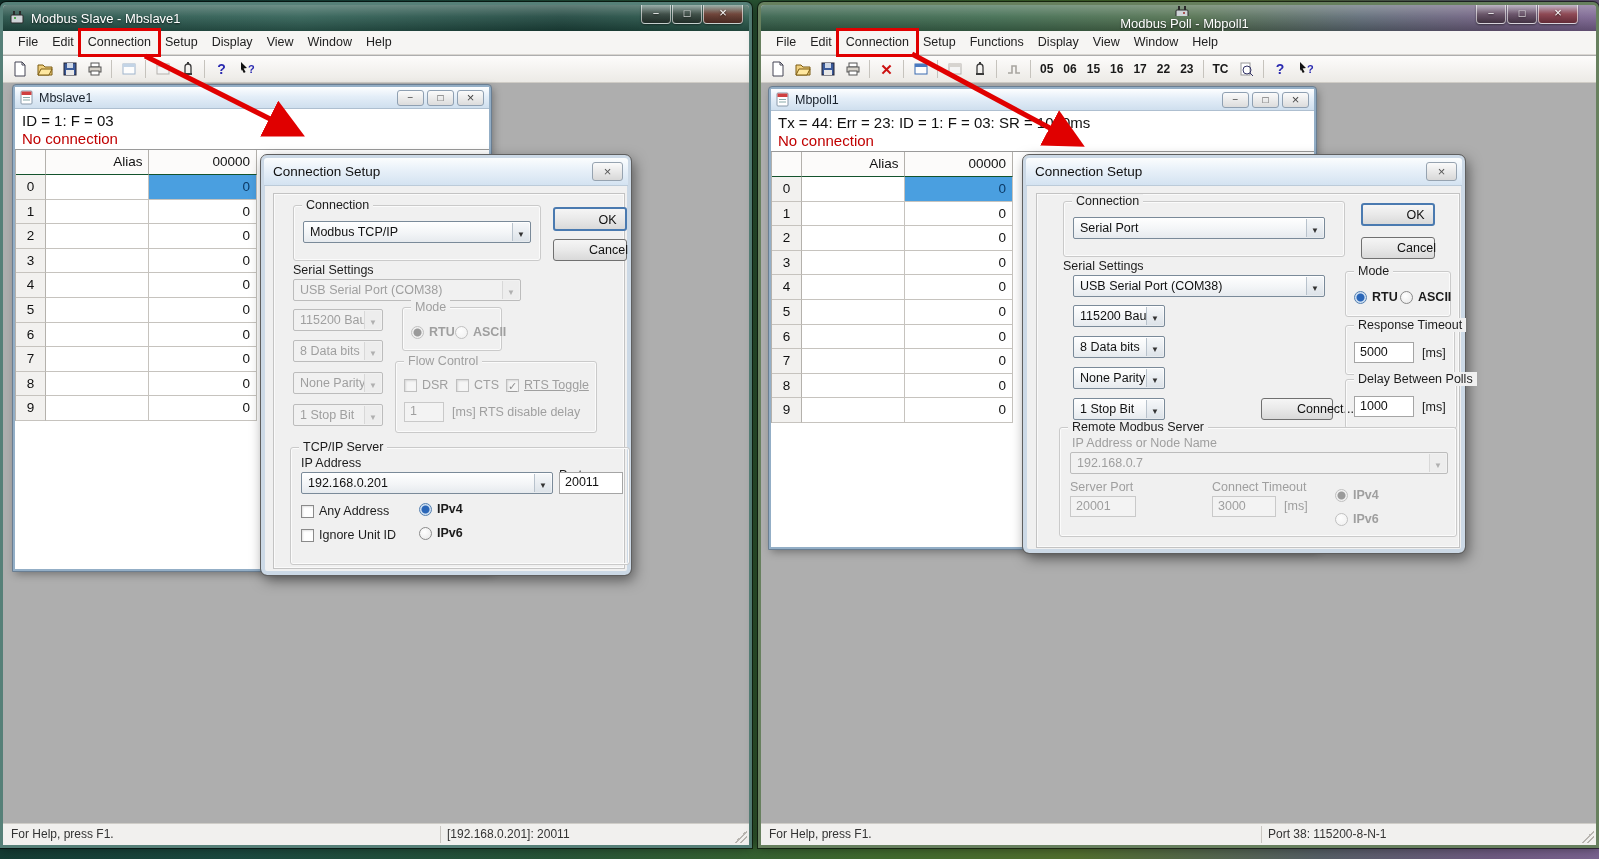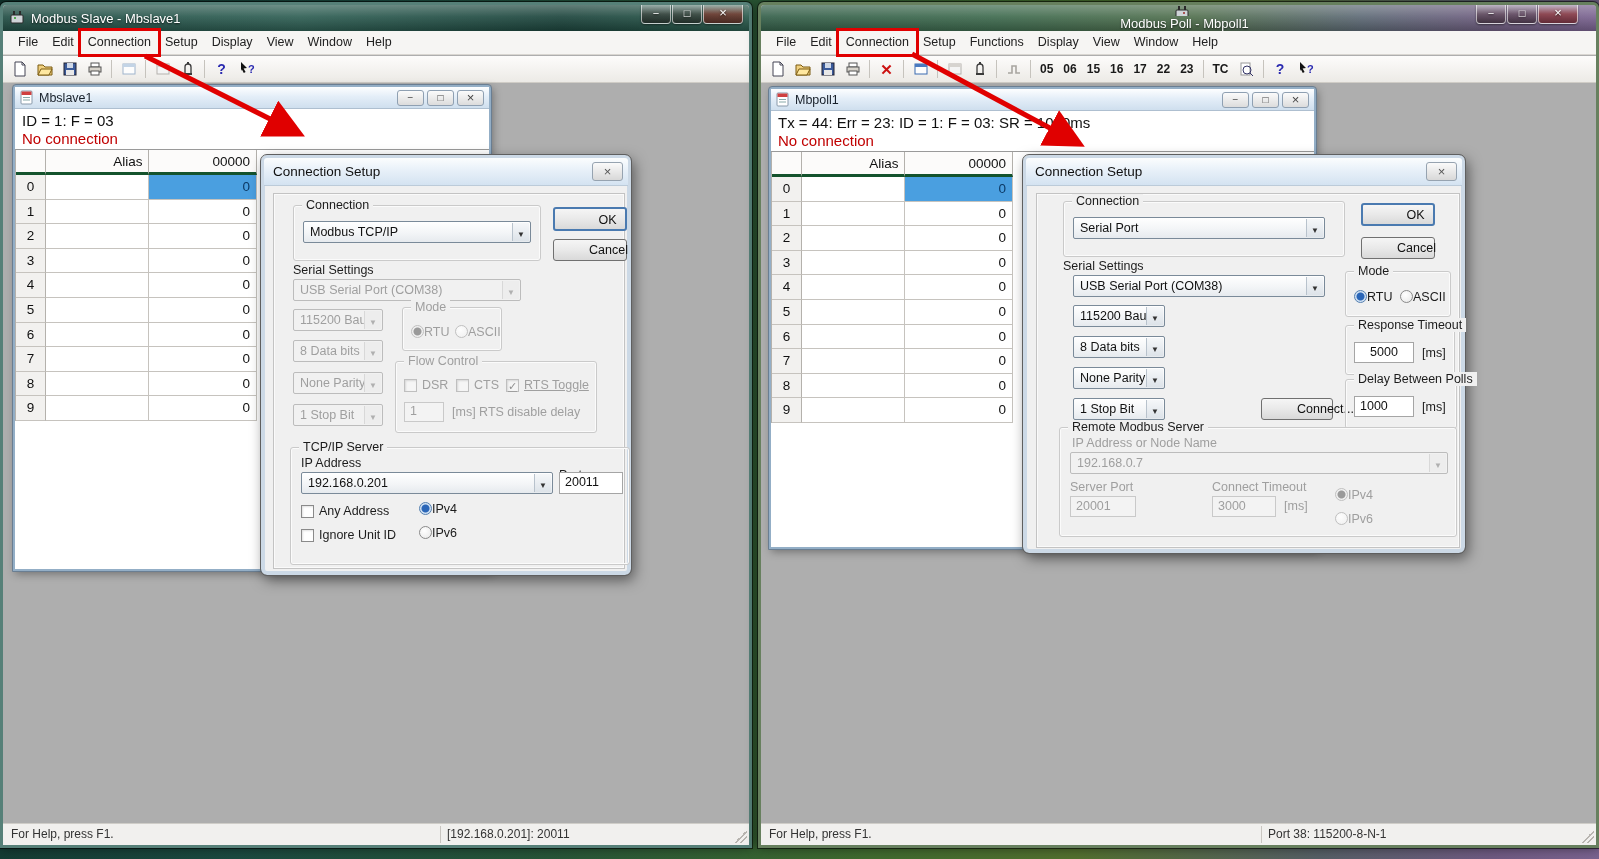--- a/index.html
+++ b/index.html
@@ -62,21 +62,21 @@
   .doc-btns { position:absolute; right:5px; top:3px; display:flex; gap:3px; }
   .doc-btn { width:27px; height:16px; border:1px solid #8fa0b2; border-radius:3px;
     background:linear-gradient(180deg,#fbfbfb,#dcdcdc); color:#444; font-size:10px; text-align:center; line-height:14px; }
   .doc-content { position:absolute; left:0; right:0; top:22px; bottom:0; background:#fff; }
   .hline1 { position:absolute; left:7px; top:3px; font-size:15px; color:#101010; white-space:nowrap; }
   .hline2 { position:absolute; left:7px; top:21px; font-size:15px; color:#c00000; }
   .gridwrap { position:absolute; left:0; right:0; top:40px; border-top:1px solid #9a9a9a; }
   .grid { border-left:1px solid #b4b1ac; width:242px; }
   .grow { display:flex; }
   .gc { border-right:1px solid #c6c3be; border-bottom:1px solid #c6c3be; height:24.6px; font-size:13.5px; line-height:24px; overflow:hidden; }
-  .ghead .gc { height:25px; background:#fcfbfa; border-right:1px solid #b4b1ac; border-bottom:3px solid #14532d; }
+  .ghead .gc { height:25px; background:#fcfbfa; border-right:1px solid #b4b1ac; border-bottom:1px solid #14532d; }
   .gc0 { width:30px; background:#f2f1ef; text-align:center; border-right:1px solid #b4b1ac; }
   .gc1 { width:104px; background:#fff; text-align:right; padding-right:6px; }
   .gc2 { width:108px; background:#fff; text-align:right; padding-right:6px; }
   .ghead .gc1, .ghead .gc2 { background:#fcfbfa; }
   .gc2.sel { background:#4a9fe0; color:#0c3a66; }
 
   
   .dialog { position:absolute; background:#f0f0f0; border:4px solid #ccd9e6; outline:1px solid #5f5f5f; border-radius:6px;
     box-shadow:3px 5px 14px rgba(0,0,0,.5); z-index:5; }
   .dlg-titlebar { position:absolute; left:-1px; right:-1px; top:-1px; height:28px;
@@ -98,21 +98,21 @@
   .combo.dis { border-color:#bcbcbc; background:#f1f1f1; color:#9f9f9f; }
   .combo.dis .arr { border-left-color:#d8d8d8; background:#ededed; color:#b0b0b0; }
   .pbtn { position:absolute; border:1px solid #707070; border-radius:3px; font-size:12.5px; text-align:center;
     background:linear-gradient(180deg,#f5f5f5,#e9e9e9 50%,#d9d9d9); color:#111;padding-left:35px; }
   .tbox { position:absolute; border:1px solid #a5a5a5; background:#fff; font-size:12.5px; padding:2px 5px; color:#111; }
   .tbox.dis { background:#f3f3f3; border-color:#c9c9c9; color:#9f9f9f; }
   .cb { position:absolute; display:flex; align-items:center; gap:5px; font-size:12.5px; color:#1c1c1c; }
   .cb .box { width:13px; height:13px; border:1px solid #8a8a8a; background:#fff; flex:none; box-shadow:inset 1px 1px 2px rgba(0,0,0,.12); }
   .cb.dis { color:#9f9f9f; } .cb.dis .box { border-color:#bfbfbf; background:#f5f5f5; }
   .cb.checked .box::before { content:"✓"; display:block; text-align:center; font-size:11px; line-height:12px; color:#8f8f8f; }
-  .rd { position:absolute; display:flex; font-size:12.5px; color:#1c1c1c; }
+  .rd { position:absolute; display:flex; align-items:center; gap:5px; font-size:12.5px; color:#1c1c1c;font-weight:bold; }
   .rd .dot { width:13px; height:13px; border-radius:50%; border:1px solid #8a8a8a; background:radial-gradient(circle at 40% 35%, #ffffff, #e6e6e6); flex:none; }
   .rd.on .dot { background:radial-gradient(circle, #2a66b8 0 3.5px, #cfe0f2 4.5px); border-color:#5580b0; }
   .rd.dis { color:#9f9f9f; } .rd.dis .dot { border-color:#c0c0c0; background:radial-gradient(circle at 40% 35%, #fdfdfd, #efefef); }
   .rd.on.dis .dot { background:radial-gradient(circle, #9a9a9a 0 3.5px, #f0f0f0 4.5px); border-color:#c0c0c0; }
 
   .overlay { position:absolute; left:0; top:0; width:1599px; height:859px; z-index:50; pointer-events:none; }
 </style>
 </head>
 <body>
 
@@ -612,21 +612,21 @@
       <span class="gb-label">Mode</span>
       <span class="rd on" style="left:8px; top:18px;">
           <span class="dot"></span>
           <span>RTU</span>
         </span>
       <span class="rd" style="left:54px; top:18px;">
           <span class="dot"></span>
           <span>ASCII</span>
         </span>
     </div>
-    <div class="groupbox" style="left:318px; top:166px; width:110px; height:50px;text-align:center;">
+    <div class="groupbox" style="left:318px; top:166px; width:110px; height:50px;">
       <span class="gb-label">Response Timeout</span>
       <span class="tbox" style="left:8px; top:16px; width:60px; height:21px;">5000</span>
       <span class="lbl" style="left:76px; top:20px;">[ms]</span>
     </div>
     <div class="groupbox" style="left:318px; top:220px; width:112px; height:50px;">
       <span class="gb-label">Delay Between Polls</span>
       <span class="tbox" style="left:8px; top:16px; width:60px; height:21px;">1000</span>
       <span class="lbl" style="left:76px; top:20px;">[ms]</span>
     </div>
 

